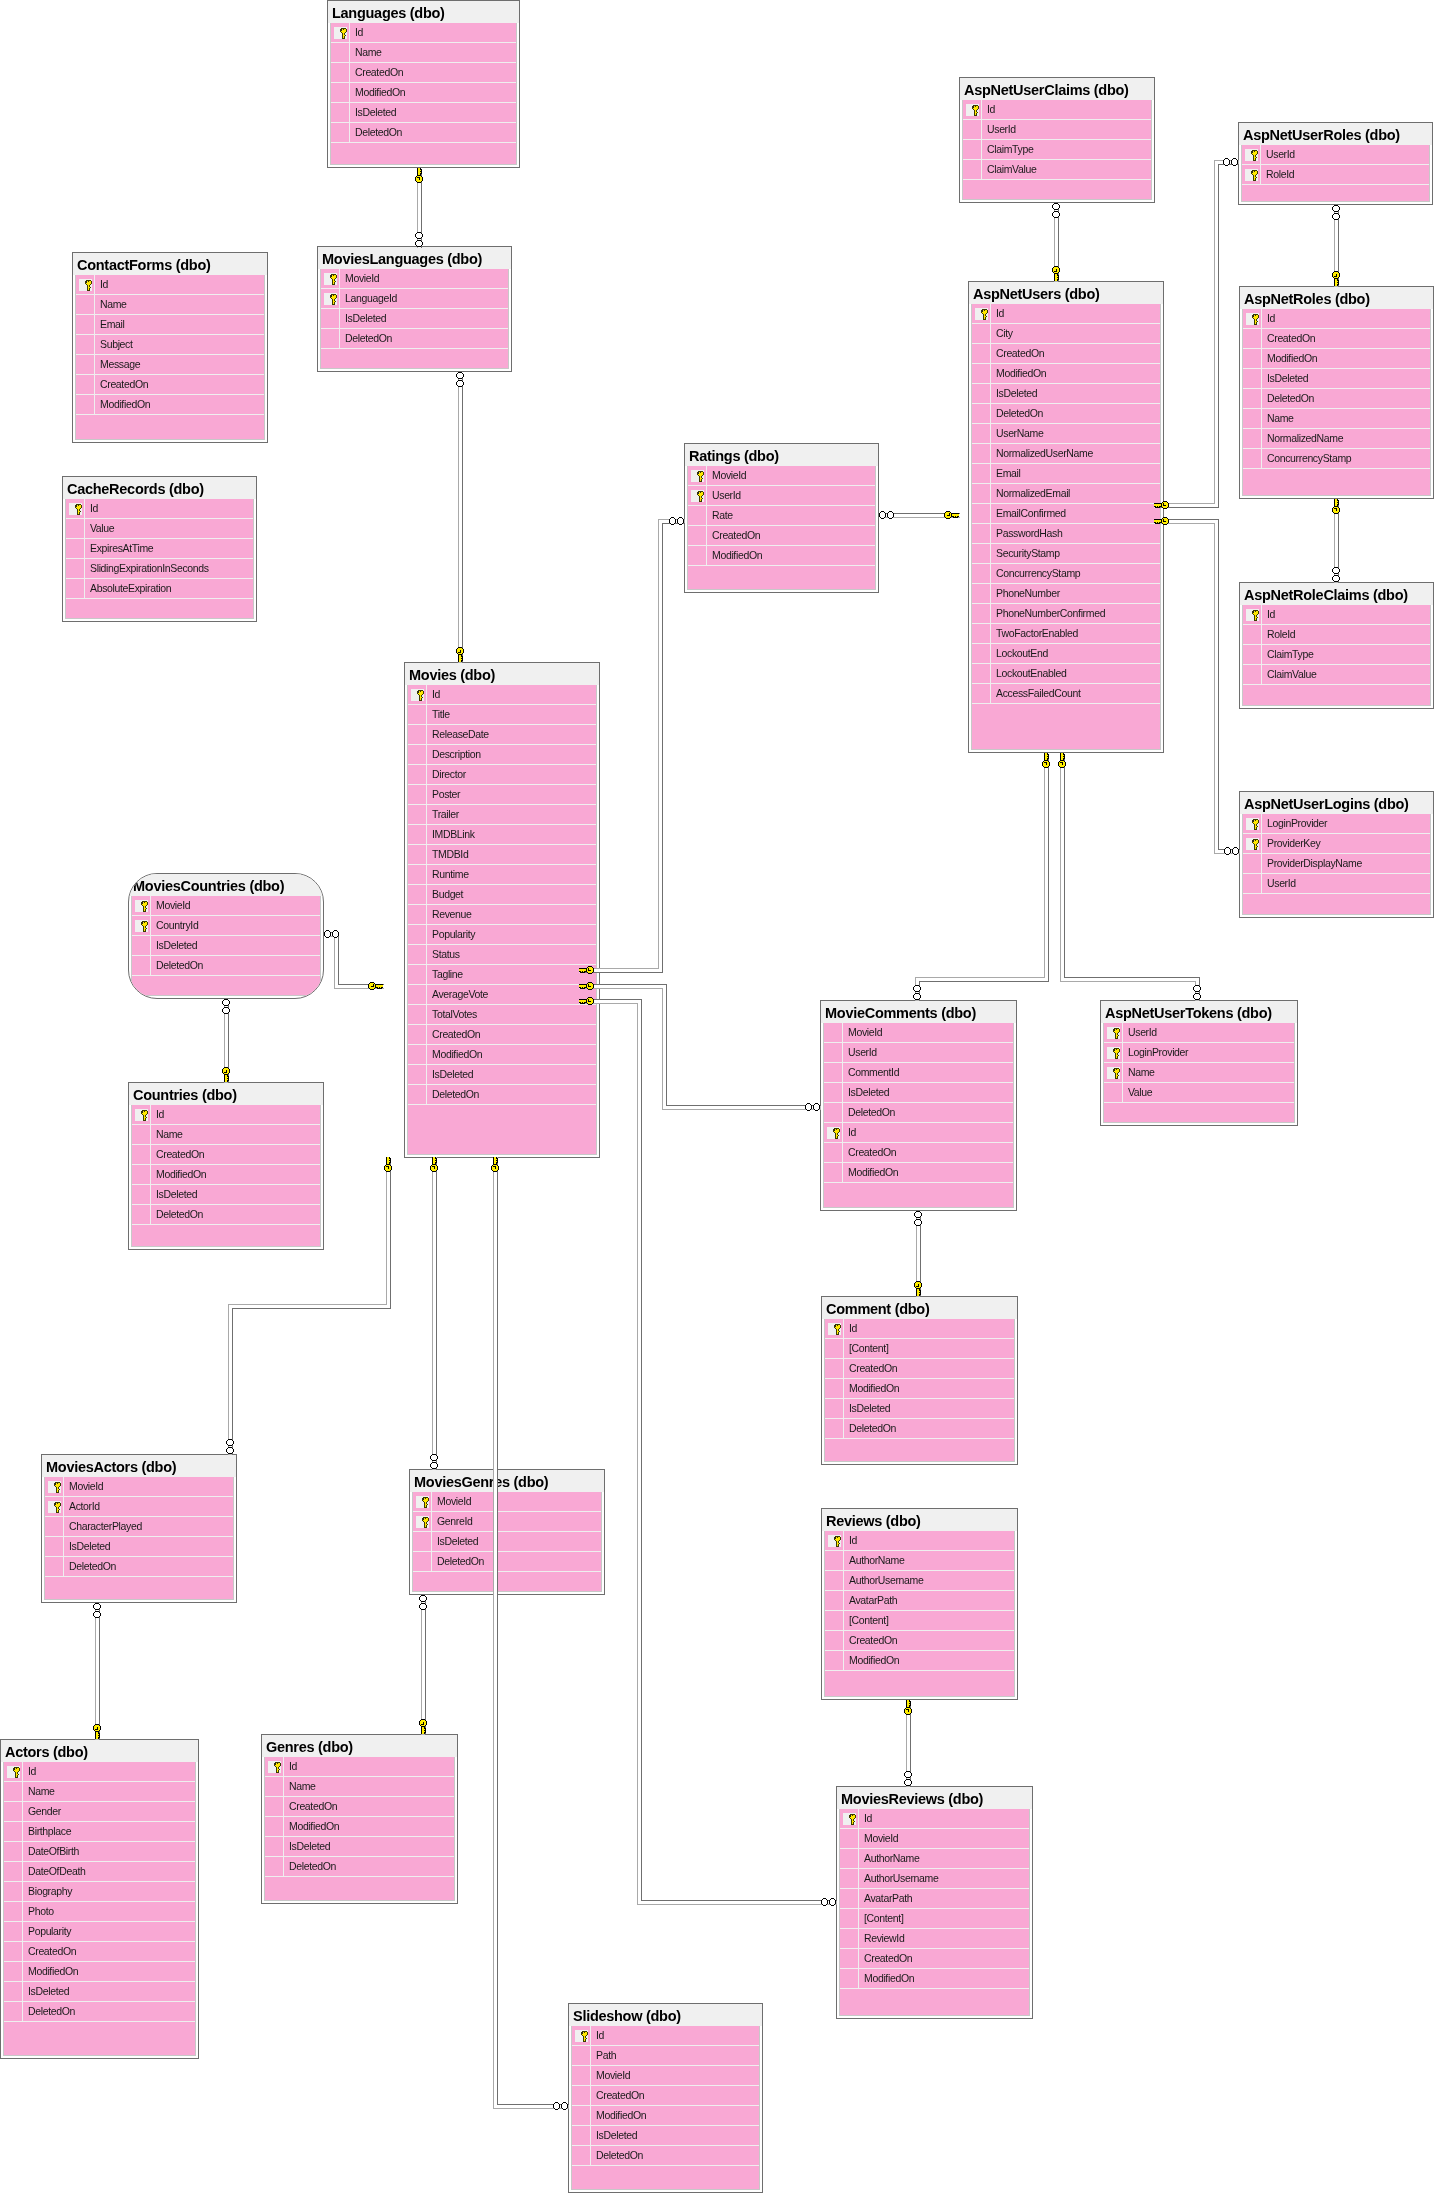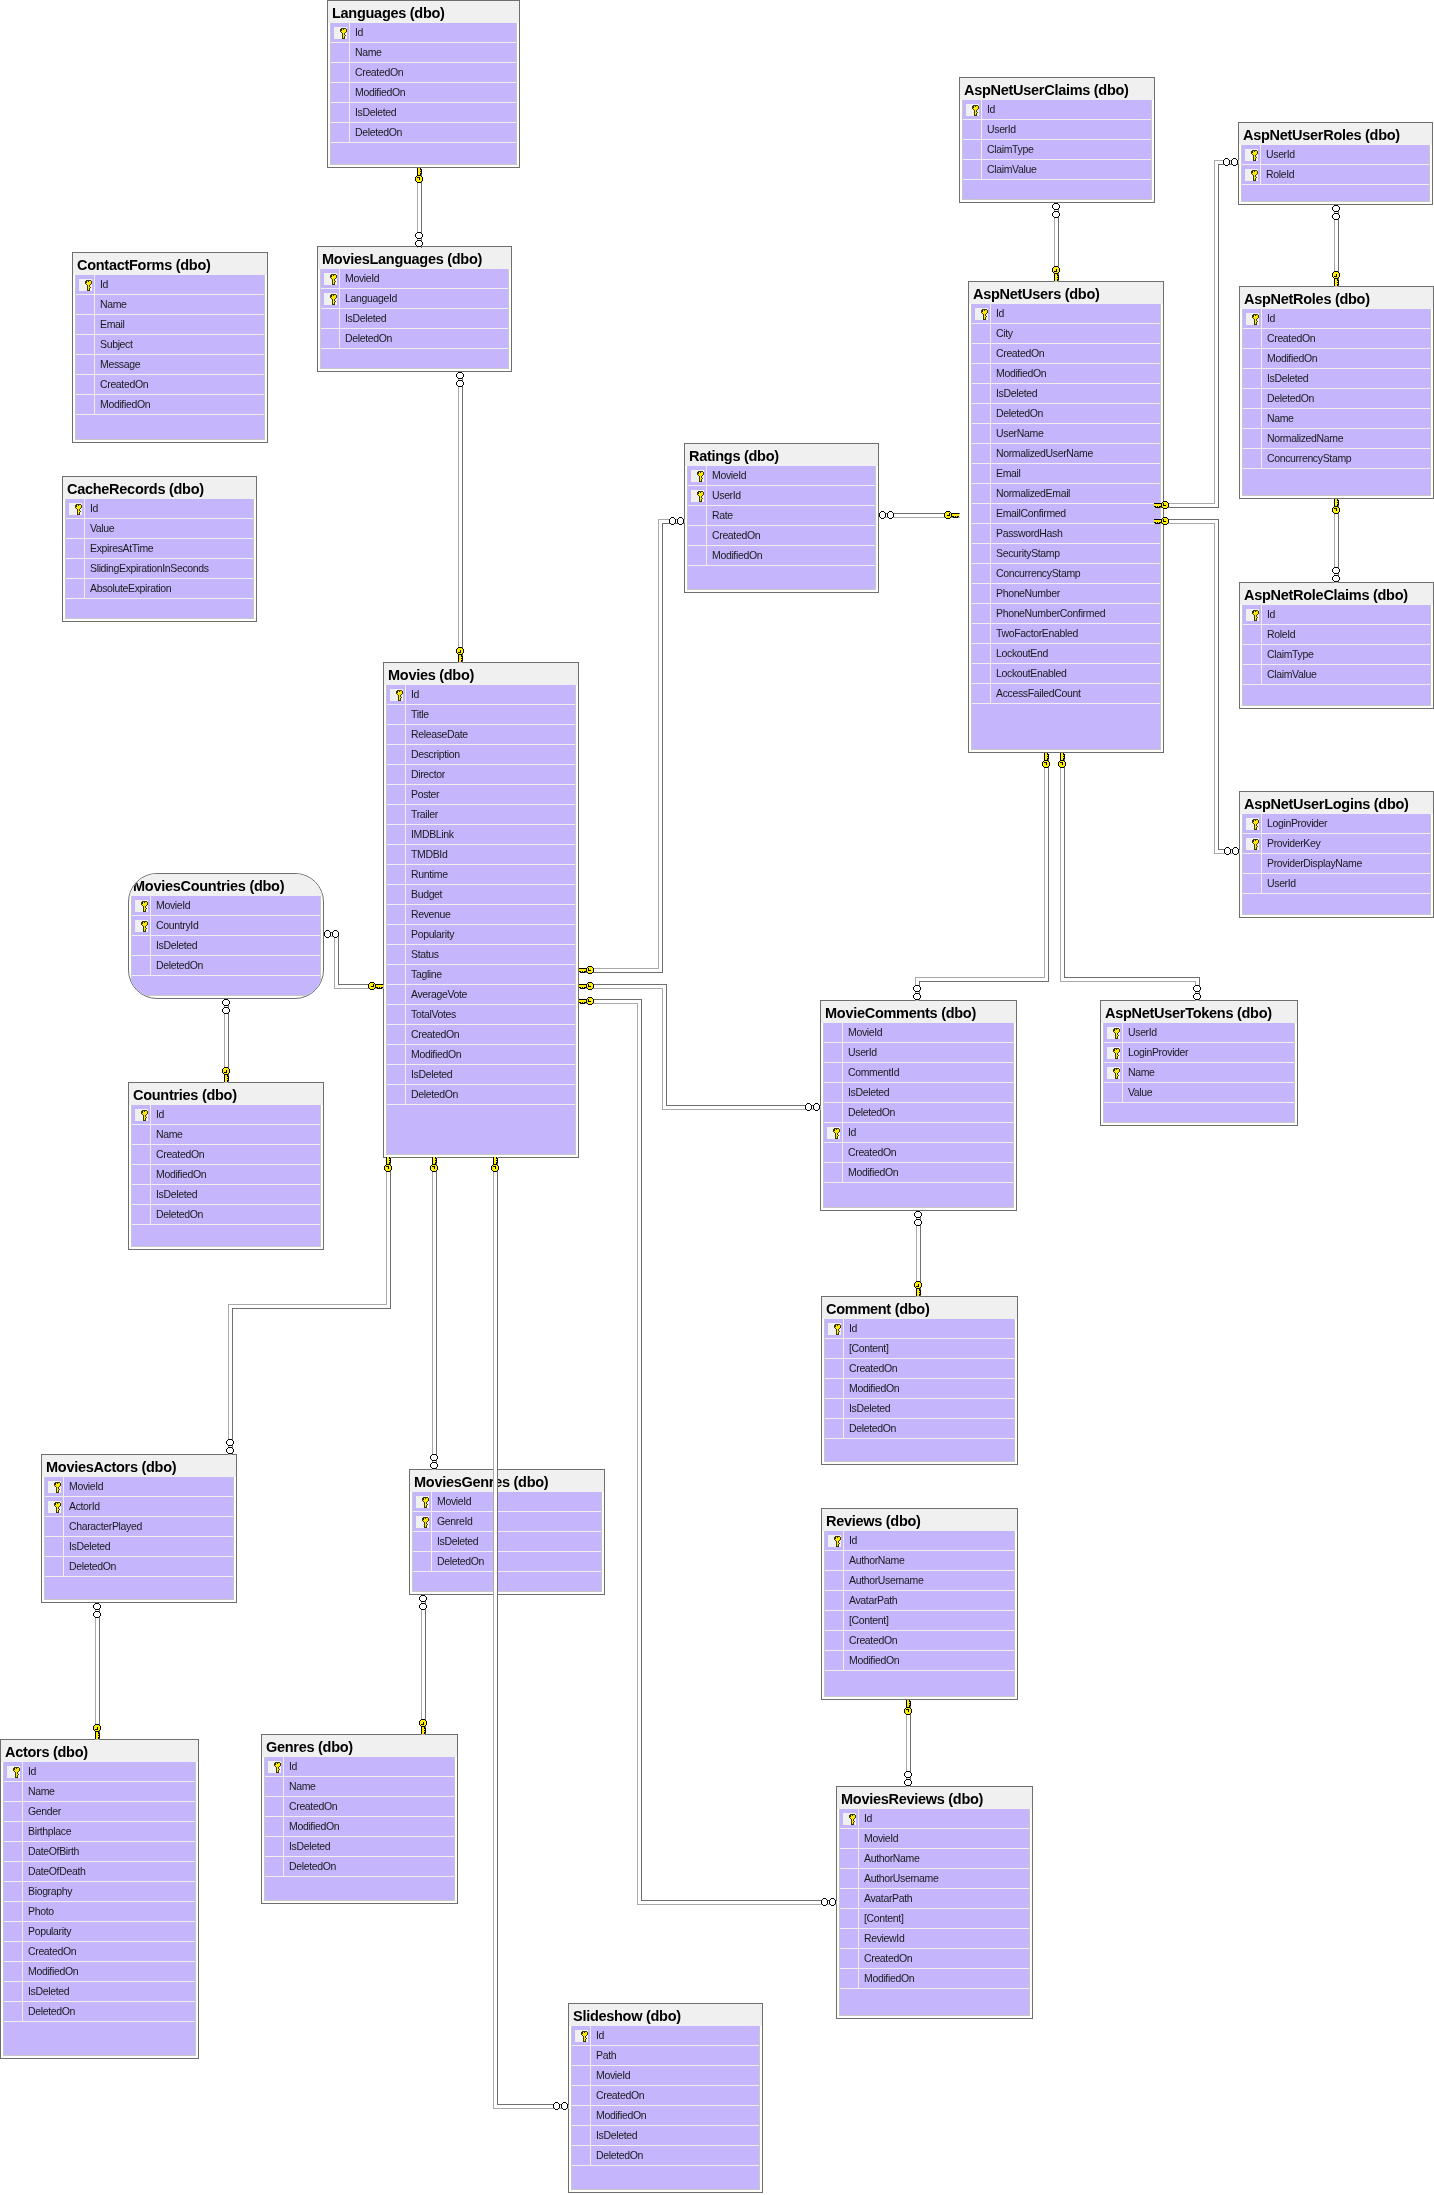--- a/index.html
+++ b/index.html
@@ -7,21 +7,21 @@
   body{width:1434px;height:2195px;position:relative;overflow:hidden;
        font-family:"Liberation Sans","DejaVu Sans",sans-serif;}
   #diagram{position:absolute;left:0;top:0;width:1434px;height:2195px;background:#ffffff;}
   svg.links{position:absolute;left:0;top:0;z-index:7;overflow:visible;}
   .glyph{position:absolute;z-index:9;}
   .tbl{position:absolute;box-sizing:border-box;background:#ffffff;
        border:1px solid #6e6e6e;z-index:6;overflow:hidden;}
   .tbl-title{position:absolute;left:0;top:0;right:0;height:22px;line-height:24px;
              background:#f0f0f0;font-weight:bold;font-size:14.5px;letter-spacing:-0.28px;color:#000;
              padding-left:4px;box-sizing:border-box;}
-  .tbl-inner{position:absolute;left:2px;top:22px;right:2px;bottom:2px;background:#c4b5fd;
+  .tbl-inner{position:absolute;left:2px;top:22px;right:2px;bottom:2px;background:#f9a8d4;
              border:1px solid #c8c8c8;border-top:none;box-sizing:border-box;overflow:hidden;}
   .rows{box-sizing:border-box;}
   .row{height:20px;box-sizing:border-box;border-bottom:1px solid #efefef;display:flex;align-items:flex-start;}
   .kcell{width:19px;height:19px;box-sizing:border-box;border-right:1px solid #efefef;
          position:relative;flex:0 0 auto;}
   .kcell .kb{position:absolute;left:3px;top:4px;width:13px;height:12px;background:#f0f0f0;}
   .kcell svg{position:absolute;left:9px;top:5px;}
   .cname{padding-left:5px;font-size:10.5px;letter-spacing:-0.35px;color:#1a1a1a;line-height:19px;white-space:nowrap;}
 </style>
 </head>
@@ -641,21 +641,21 @@
               <div class="kcell"></div>
               <div class="cname">ClaimType</div>
             </div>
             <div class="row">
               <div class="kcell"></div>
               <div class="cname">ClaimValue</div>
             </div>
           </div>
         </div>
       </div>
-      <div class="tbl" style="left: 383px; top: 662px; width: 196px; height: 496px;">
+      <div class="tbl" style="left: 404px; top: 662px; width: 196px; height: 496px;">
         <div class="tbl-title">Movies (dbo)</div>
         <div class="tbl-inner">
           <div class="rows">
             <div class="row">
               <div class="kcell pk"><span class="kb"></span><span><svg width="7" height="11" viewBox="0 0 7 11" shape-rendering="crispEdges">
                     <rect x="1" y="0" width="5" height="1" fill="#3b3b00"></rect>
                     <rect x="0" y="1" width="1" height="3" fill="#3b3b00"></rect>
                     <rect x="6" y="1" width="1" height="3" fill="#3b3b00"></rect>
                     <rect x="1" y="1" width="5" height="3" fill="#ffe800"></rect>
                     <rect x="1" y="1" width="1" height="2" fill="#1c1c30"></rect>

